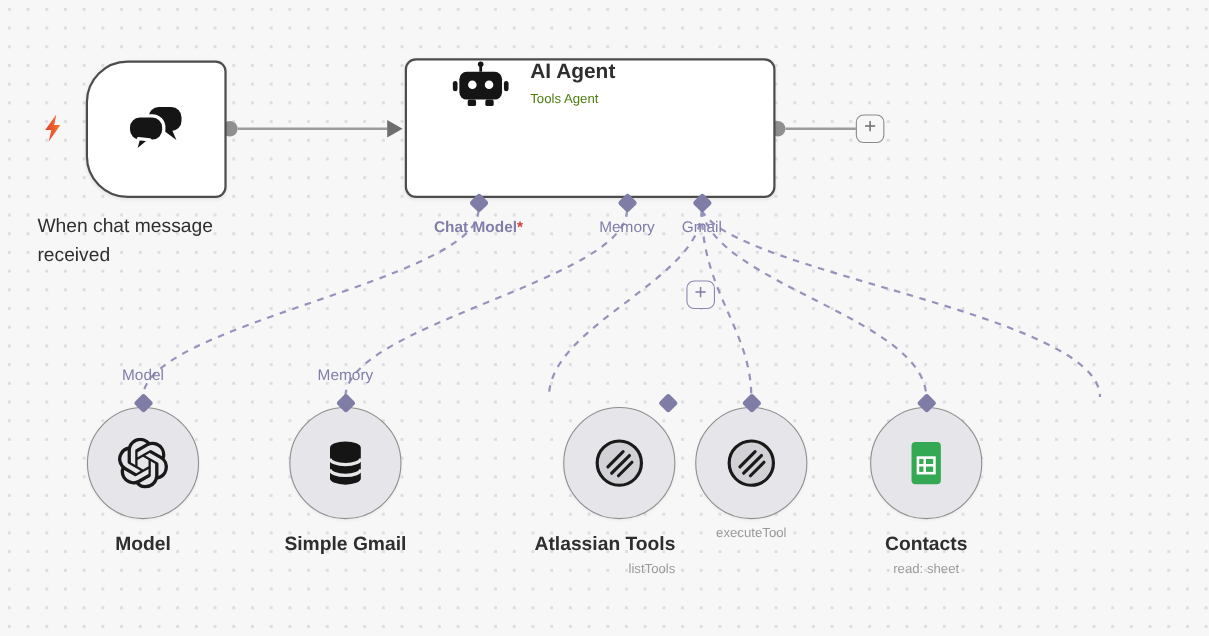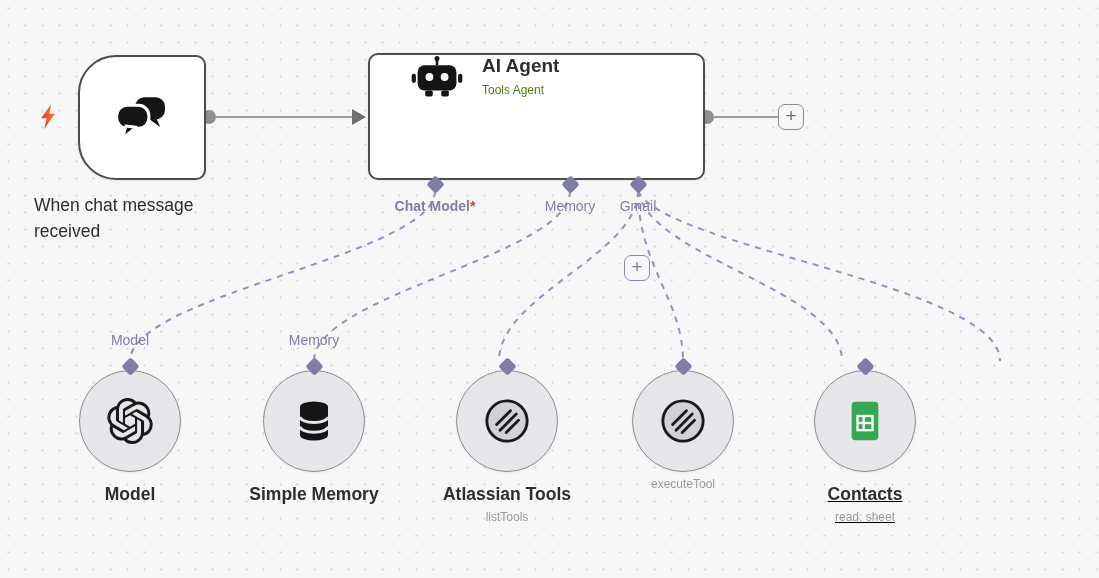--- a/index.html
+++ b/index.html
@@ -113,25 +113,25 @@
 
   <div class="subnode" style="left:219px;">
     <div class="pl">Memory</div>
     <div class="dm"></div>
     <div class="circle">
       <svg width="42" height="46" viewBox="0 0 24 26">
         <path fill="#151515" d="M4 5 a8 3.2 0 0 1 16 0 v16 a8 3.2 0 0 1 -16 0 z"></path>
         <path d="M4 10.6 a8 3.2 0 0 0 16 0 M4 16.2 a8 3.2 0 0 0 16 0" stroke="#e6e6ea" stroke-width="1.7" fill="none"></path>
       </svg>
     </div>
-    <div class="sn-title">Simple Memory</div>
+    <div class="sn-title">Simple Gmail</div>
     <div class="sn-sub"></div>
   </div>
 
-  <div class="subnode" style="left:412px;">
+  <div class="subnode" style="left:424px;align-items:flex-end;">
     <div class="pl"></div>
     <div class="dm"></div>
     <div class="circle">
       <svg width="46" height="46" viewBox="0 0 24 24">
         <circle cx="12" cy="12" r="10.5" fill="#d2d2d6" stroke="#1a1a1a" stroke-width="1.5"></circle>
         <g stroke="#1a1a1a" stroke-width="1.5" stroke-linecap="round">
           <path d="M6.6 13.8 L13.8 6.6"></path>
           <path d="M8.4 16.8 L16.8 8.4"></path>
           <path d="M11.6 18 L18 11.6"></path>
         </g>
@@ -150,21 +150,21 @@
         <g stroke="#1a1a1a" stroke-width="1.5" stroke-linecap="round">
           <path d="M6.6 13.8 L13.8 6.6"></path>
           <path d="M8.4 16.8 L16.8 8.4"></path>
           <path d="M11.6 18 L18 11.6"></path>
         </g>
       </svg>
     </div>
     <div class="sn-sub">executeTool</div>
   </div>
 
-  <div class="subnode" style="left:770px;text-decoration:underline;">
+  <div class="subnode" style="left:747px;">
     <div class="pl"></div>
     <div class="dm"></div>
     <div class="circle">
       <svg width="40" height="44" viewBox="0 0 24 26">
         <rect x="4" y="1.5" width="16" height="23" rx="2.2" fill="#34a853"></rect>
         <g stroke="#ffffff" stroke-width="1.4" fill="none">
           <rect x="7.5" y="10" width="9" height="8.5"></rect>
           <line x1="7.5" y1="14.2" x2="16.5" y2="14.2"></line>
           <line x1="11.2" y1="10" x2="11.2" y2="18.5"></line>
         </g>

